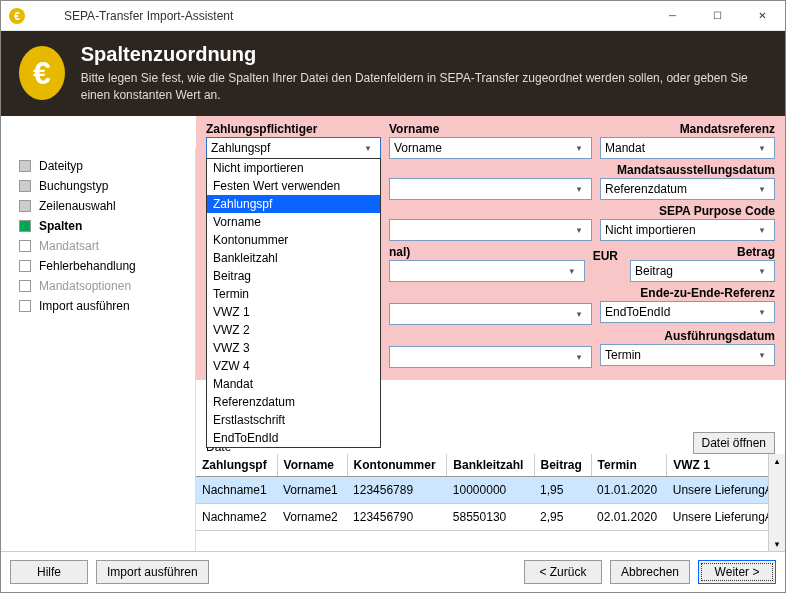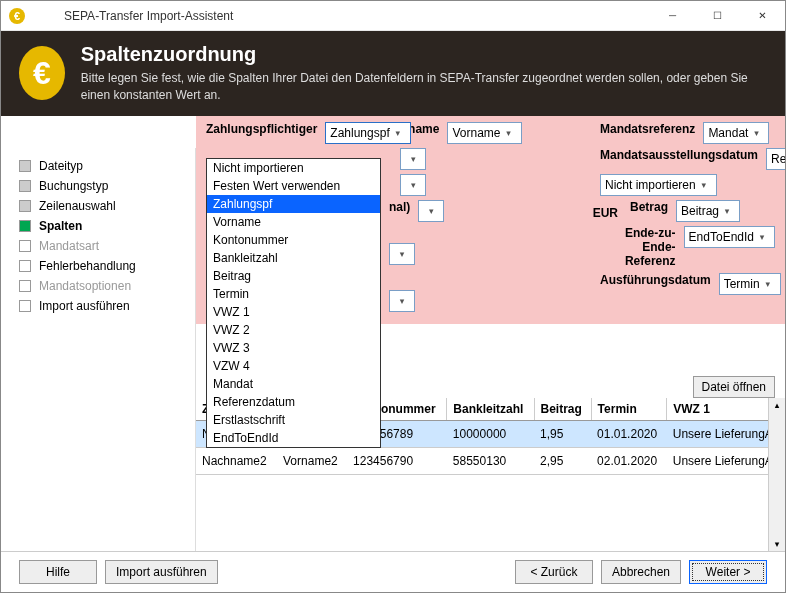--- a/index.html
+++ b/index.html
@@ -21,21 +21,21 @@
   .step .node { width: 12px; height: 12px; border: 1px solid #999; background: #fff; margin-right: 8px; margin-left: 10px; position: relative; }
   .step.done .node { background: #ccc; }
   .step.current { font-weight: bold; }
   .step.current .node { background: #00a651; }
   .step.disabled { color: #999; }
   .step-label { flex: 1; }
 
   .main { flex: 1; display: flex; flex-direction: column; position: relative; overflow: hidden; }
   .pink-panel { background: #f8c6c6; padding: 6px 10px 8px 10px; position: relative; }
   .row { display: flex; gap: 8px; margin-bottom: 4px; }
-  .field { display: flex; flex-direction: row; gap: 8px; }
+  .field { display: flex; flex-direction: column; }
   .field.grow { flex: 1; }
   .field.half { width: 175px; }
   .field.wcol { width: 175px; }
   .field-label { font-weight: bold; font-size: 12px; margin-bottom: 1px; }
   .field-label.right { text-align: right; }
   .combo { height: 22px; background: #fff; border: 1px solid #7a9ec6; display: flex; align-items: center; padding: 0 4px; font-size: 12px; position: relative; }
   .combo .caret { margin-left: auto; width: 16px; text-align: center; color: #555; font-size: 9px; }
   .combo.open { border-color: #2a70c8; }
   .currency-label { font-weight: bold; padding: 4px 4px 0 0; }
 
@@ -45,21 +45,21 @@
   .small-btn { background: #eee; border: 1px solid #999; padding: 3px 8px; font-size: 12px; }
 
   .table-wrap { flex: 1; overflow: hidden; background: #fff; position: relative; }
   table { width: 100%; border-collapse: collapse; font-size: 12px; }
   th { background: #fff; border-bottom: 1px solid #999; border-right: 1px solid #ccc; text-align: left; padding: 4px 6px; font-weight: bold; }
   td { border-bottom: 1px solid #ccc; padding: 6px 6px; }
   tr.selected td { background: #cde6ff; }
   .scroll-hint { position: absolute; right: 0; top: 0; bottom: 0; width: 17px; background: #f0f0f0; border-left: 1px solid #ccc; display:flex; flex-direction:column; justify-content:space-between; align-items:center; }
   .scroll-hint .arrow { font-size:9px; padding:2px 0; }
 
-  .footer { border-top: 1px solid #ccc; padding: 8px 18px; display: flex; align-items: center; gap: 8px; background: #fff; }
+  .footer { border-top: 1px solid #ccc; padding: 8px 9px; display: flex; align-items: center; gap: 8px; background: #fff; }
   .footer .spacer { flex: 1; }
   .btn { min-width: 78px; height: 24px; background: #eee; border: 1px solid #999; font-size: 12px; padding: 0 10px; }
   .btn.primary { border: 1px solid #0a64ff; }
   .btn.hl { outline: 1px dotted #333; outline-offset: -4px; }
 </style>
 </head>
 <body>
 
 <div class="window">
   <div class="titlebar">
@@ -161,37 +161,38 @@
         <div class="row">
           <div class="field half"></div>
           <div class="field grow">
             <div class="field-label">&nbsp;</div>
             <div class="combo">
                 <span></span>
                 <span class="caret">▾</span>
               </div>
           </div>
           <div class="field wcol">
+            <div class="field-label right">SEPA Purpose Code</div>
             <div class="combo">
               <span>Nicht importieren</span>
               <span class="caret">▾</span>
             </div>
           </div>
         </div>
 
         <div class="row">
           <div class="field half"></div>
           <div class="field grow">
             <div class="field-label">nal)</div>
             <div class="combo">
                 <span></span>
                 <span class="caret">▾</span>
               </div>
           </div>
-          <div style="display:flex;align-items:center;">
+          <div style="display:flex;align-items:flex-start;">
               <div class="currency-label">EUR</div>
             </div>
           <div class="field" style="width:145px;">
             <div class="field-label right">Betrag</div>
             <div class="combo">
               <span>Beitrag</span>
               <span class="caret">▾</span>
             </div>
           </div>
         </div>

